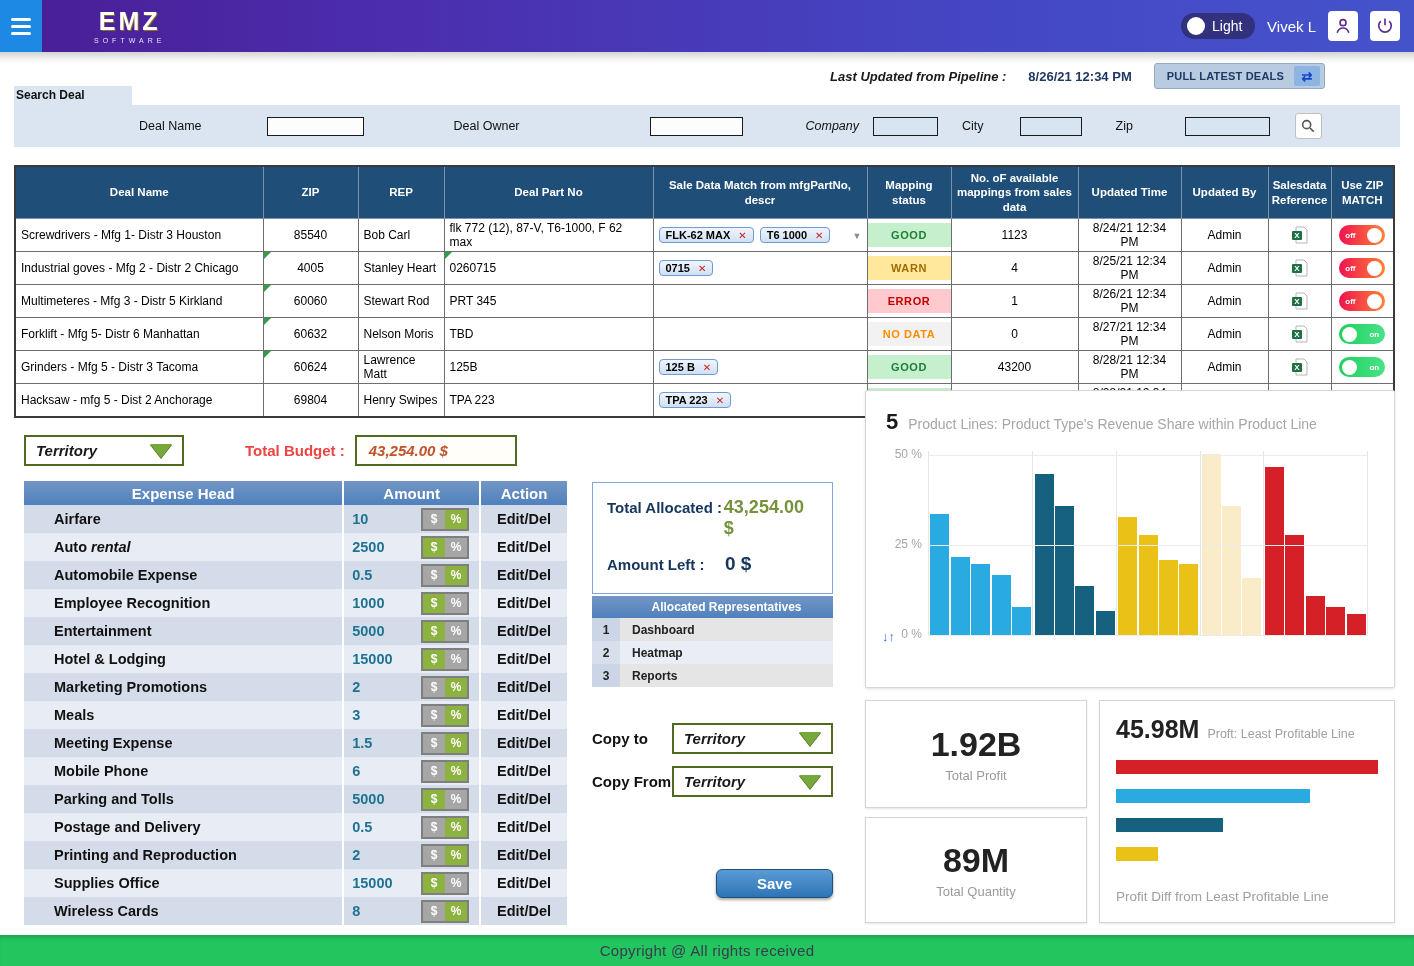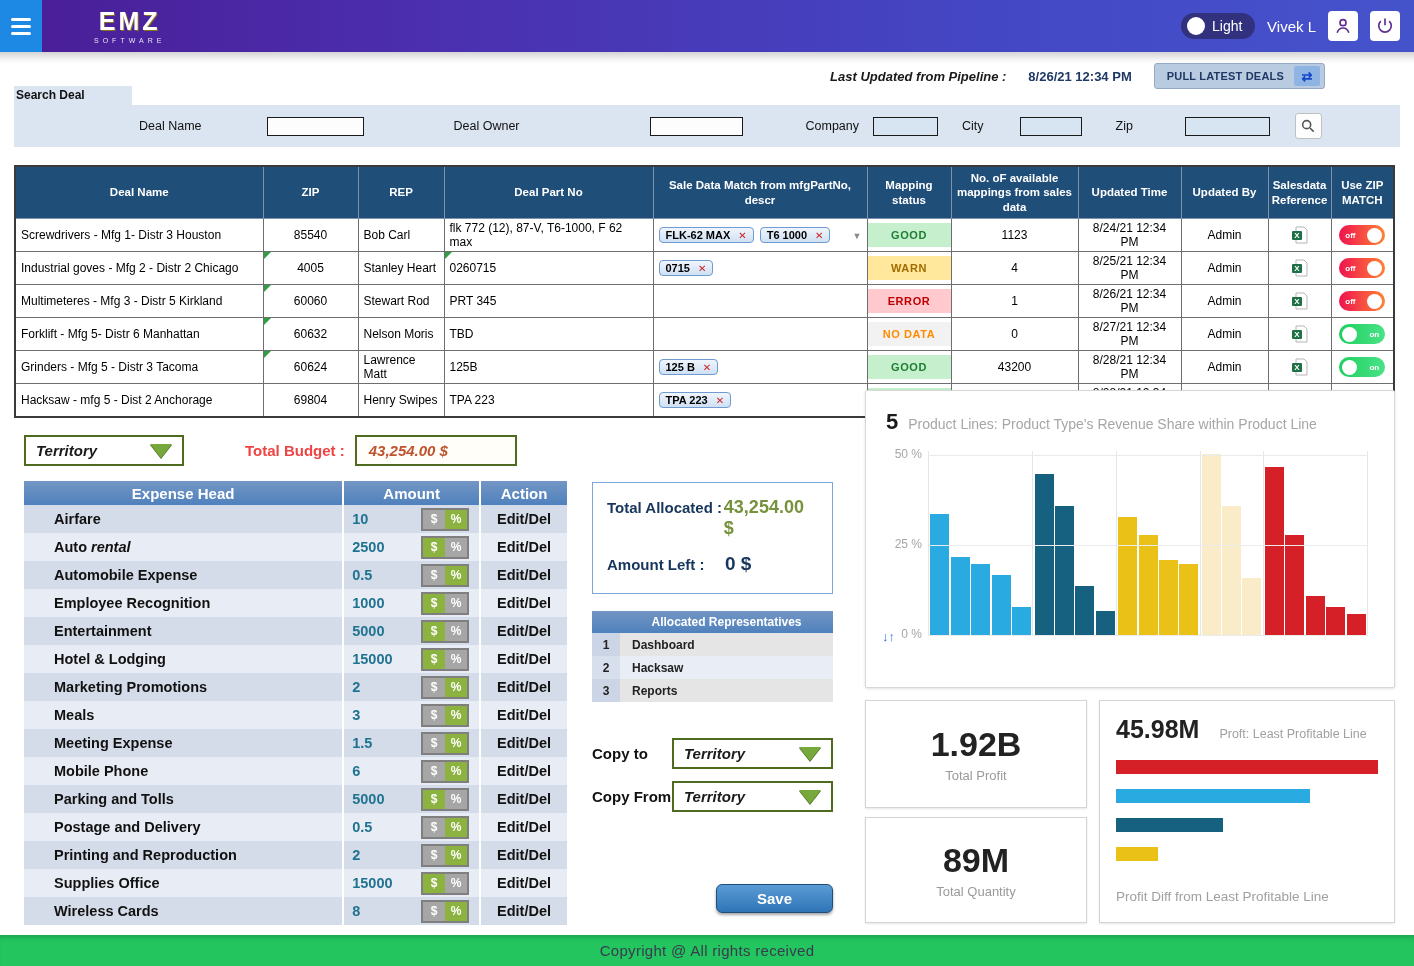--- a/index.html
+++ b/index.html
@@ -107,21 +107,21 @@
   .dp-btn.active { background:#8cb23f; }
   .exp-action { text-align:center; font-weight:600; color:#111; }
 
   
   .mid-col { position:absolute; left:592px; top:97px; width:241px; }
   .alloc-box { border:1.5px solid #7da7d8; background:#fff; padding:14px 14px 18px; }
   .alloc-row { display:flex; align-items:baseline; margin-bottom:14px; }
   .alloc-label { font-size:15px; font-weight:bold; color:#17365d; width:118px; }
   .alloc-val-green { font-size:18px; font-weight:bold; color:#76923c; }
   .alloc-val-navy { font-size:19px; font-weight:bold; color:#17365d; }
-  .reps-table { width:100%; border-collapse:collapse; margin-top:17px;border-radius:24px; }
+  .reps-table { width:100%; border-collapse:collapse; margin-top:2px;border-radius:24px; }
   .reps-table th { background:linear-gradient(#7396c4,#4f81bd); color:#fff; font-size:12px; height:22px; }
   .reps-table td { font-size:12px; height:23px; color:#222; font-weight:600; }
   .reps-table .num { width:28px; text-align:center; }
   .reps-table tr.odd td { background:#e5e5e5; }
   .reps-table tr.even td { background:#e9edf5; }
   .reps-table tr.odd td.num { background:#ccd5e5; }
   .reps-table tr.even td.num { background:#d8dfec; }
   .reps-table td.name { padding-left:12px; }
   .copy-block { margin-top:36px; }
   .copy-row { display:flex; align-items:center; margin-bottom:12px; }
@@ -149,21 +149,21 @@
   .chart-caption { margin:10px 0 0 42px; font-size:14px; color:#a8a8a8; }
   .cards-row { display:flex; gap:12px; margin-top:12px; }
   .stack { width:222px; display:flex; flex-direction:column; gap:9px; }
   .kpi-card { background:#fff; border:1px solid #d4d4d4; box-shadow:0 1px 2px rgba(0,0,0,.1);
     display:flex; flex-direction:column; align-items:center; justify-content:center; }
   .kpi-card.c1 { height:108px; } .kpi-card.c2 { height:106px; }
   .kpi-value { font-size:34px; font-weight:bold; color:#222; }
   .kpi-label { font-size:13px; color:#9a9a9a; margin-top:4px; }
   .profit-card { flex:1; background:#fff; border:1px solid #d4d4d4; box-shadow:0 1px 2px rgba(0,0,0,.1);
     height:223px; padding:14px 16px; display:flex; flex-direction:column; }
-  .profit-head { display:flex; align-items:baseline; gap:20px; }
+  .profit-head { display:flex; align-items:baseline; gap:8px; }
   .profit-value { font-size:25px; font-weight:bold; color:#222; }
   .profit-label { font-size:12.5px; color:#a0a0a0; }
   .hbars { margin-top:16px; }
   .hbar-item { height:14px; margin-bottom:15px; }
   .profit-caption { margin-top:auto; font-size:13.5px; color:#a0a0a0; padding-bottom:4px; }
 
   
   .footer { position:absolute; top:935px; left:0; width:1414px; height:31px; background:#22c55e;
     box-shadow:inset 0 6px 6px -5px rgba(0,0,0,.25); display:flex; align-items:center; justify-content:center;
     font-size:15px; color:#3b3b4f; letter-spacing:.3px; }
@@ -215,21 +215,21 @@
   </div>
 
   <div class="search-tab" data-interactable="true">
     <span data-interactable="false">Search Deal</span>
   </div>
   <div class="search-panel" id="search-fields" data-interactable="false">
       <span class="search-label" data-interactable="false" style="margin-left: 125px;">Deal Name</span>
       <input class="search-input" type="text" data-interactable="true" style="margin-left: 65px; width: 97px; background: rgb(253, 253, 253);">
       <span class="search-label" data-interactable="false" style="margin-left: 90px;">Deal Owner</span>
       <input class="search-input" type="text" data-interactable="true" style="margin-left: 130px; width: 93px; background: rgb(253, 253, 253);">
-      <span class="search-label" data-interactable="false" style="margin-left: 63px;">Company</span>
+      <span class="search-label" data-interactable="false" style="margin-left: 63px; font-style: italic;">Company</span>
       <input class="search-input" type="text" data-interactable="true" style="margin-left: 14px; width: 65px; background: rgb(215, 228, 241);">
       <span class="search-label" data-interactable="false" style="margin-left: 24px;">City</span>
       <input class="search-input" type="text" data-interactable="true" style="margin-left: 36px; width: 62px; background: rgb(215, 228, 241);">
       <span class="search-label" data-interactable="false" style="margin-left: 34px;">Zip</span>
       <input class="search-input" type="text" data-interactable="true" style="margin-left: 52px; width: 85px; background: rgb(215, 228, 241);">
       <button class="search-btn" data-interactable="true">
         <svg data-interactable="false" width="16" height="16" viewBox="0 0 24 24" fill="none" stroke="#555" stroke-width="2.4">
           <circle cx="10" cy="10" r="6"></circle>
           <path d="M15 15l5.5 5.5"></path>
         </svg>
@@ -696,21 +696,21 @@
           <th data-interactable="false">Allocated Representatives</th>
         </tr>
           </thead>
         <tbody id="reps-body">
             <tr class="odd" data-interactable="true">
               <td class="num" data-interactable="false">1</td>
               <td class="name" data-interactable="false">Dashboard</td>
             </tr>
             <tr class="even" data-interactable="true">
               <td class="num" data-interactable="false">2</td>
-              <td class="name" data-interactable="false">Hacksaw</td>
+              <td class="name" data-interactable="false">Heatmap</td>
             </tr>
             <tr class="odd" data-interactable="true">
               <td class="num" data-interactable="false">3</td>
               <td class="name" data-interactable="false">Reports</td>
             </tr>
           </tbody>
       </table>
       <div class="copy-block" data-interactable="false">
         <div class="copy-row">
           <span class="copy-label" data-interactable="false">Copy to</span>

